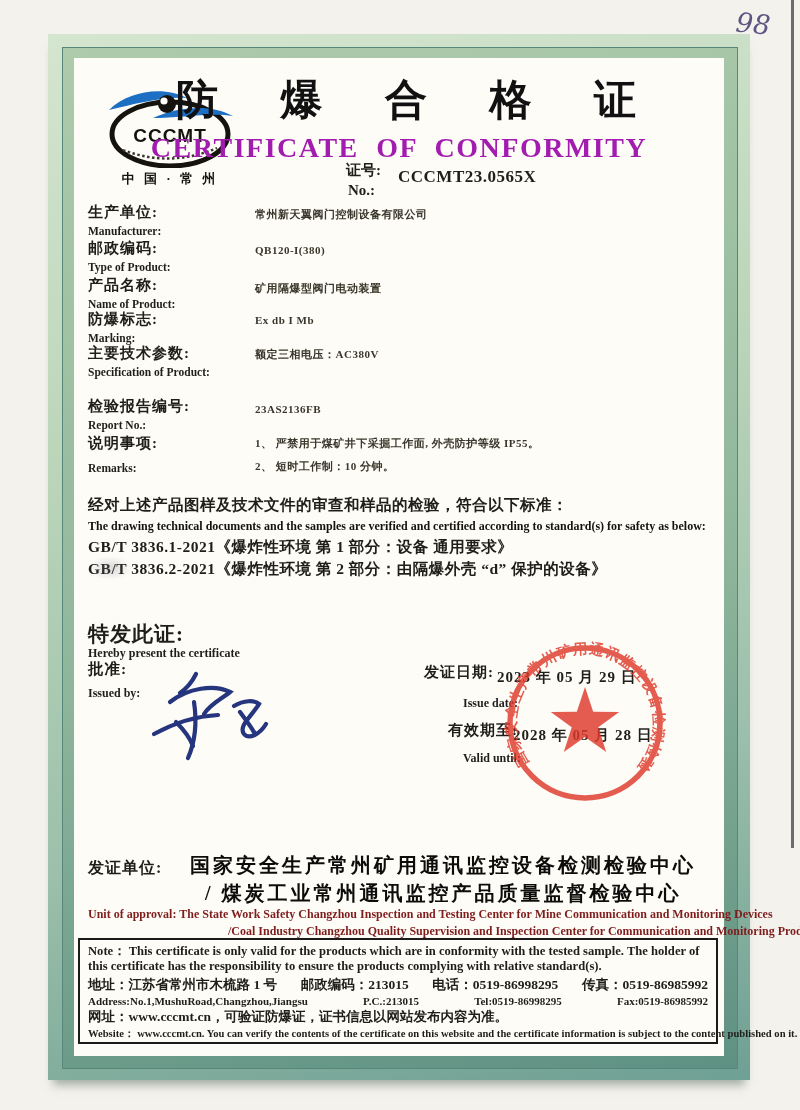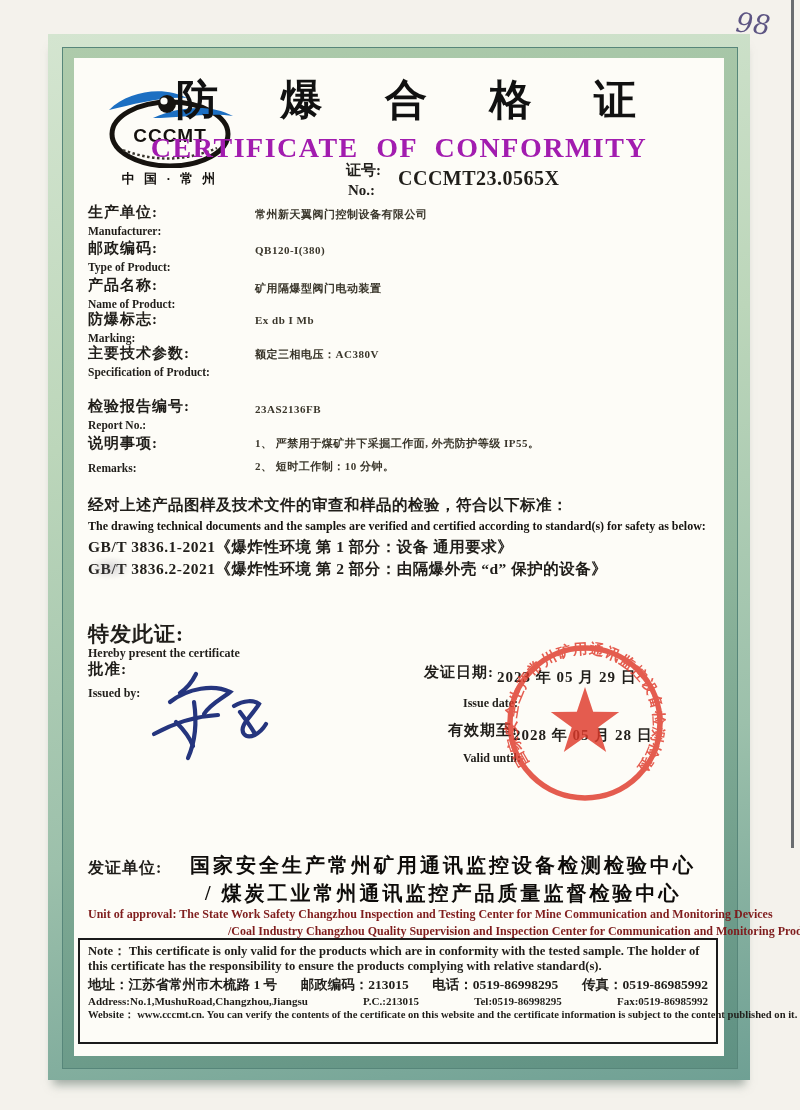--- a/index.html
+++ b/index.html
@@ -20,21 +20,21 @@
     border:1px solid #57867a;}
   .frame-paper{position:absolute;left:74px;top:58px;width:650px;height:998px;background:#fdfcf7;}
 
   
   .logo-caption{font-size:13px;font-weight:bold;letter-spacing:3px;text-align:center;color:#14110e;}
 
   
   .title-cn{font-size:42px;font-weight:bold;letter-spacing:26px;padding-left:20px;text-align:center;color:#111;}
   .title-en{font-size:28px;font-weight:bold;letter-spacing:1.5px;word-spacing:9px;text-align:center;color:#a21caf;}
   .certno-lbl{font-size:15px;font-weight:bold;line-height:1.4;}
-  .certno-val{font-size:20px;font-weight:bold;letter-spacing:.5px;}
+  .certno-val{font-size:17px;font-weight:bold;letter-spacing:.5px;}
 
   
   .lbl-cn{font-size:15px;font-weight:bold;letter-spacing:1px;white-space:nowrap;}
   .lbl-en{font-size:11.5px;font-weight:bold;white-space:nowrap;margin-top:3px;}
   .val{font-size:11px;font-weight:bold;color:#3a362b;white-space:nowrap;letter-spacing:.5px;}
 
   .std-cn{font-size:15.5px;font-weight:bold;letter-spacing:.5px;white-space:nowrap;}
   .std-en{font-size:12px;font-weight:bold;white-space:nowrap;color:#16130f;}
 
   .date-lbl-cn{font-size:15px;font-weight:bold;letter-spacing:1px;}
@@ -183,16 +183,17 @@
       <span>邮政编码：213015</span>
       <span>电话：0519-86998295</span>
       <span>传真：0519-86985992</span>
     </div>
     <div class="contact-row-en">
       <span>Address:No.1,MushuRoad,Changzhou,Jiangsu</span>
       <span>P.C.:213015</span>
       <span>Tel:0519-86998295</span>
       <span>Fax:0519-86985992</span>
     </div>
+    <div class="web-cn">网址：www.cccmt.cn，可验证防爆证，证书信息以网站发布内容为准。</div>
     <div class="web-en">Website： www.cccmt.cn. You can verify the contents of the certificate on this website and the certificate information is subject to the content published on it.</div>
   </div>
 
 </div>
 
 </body></html>

